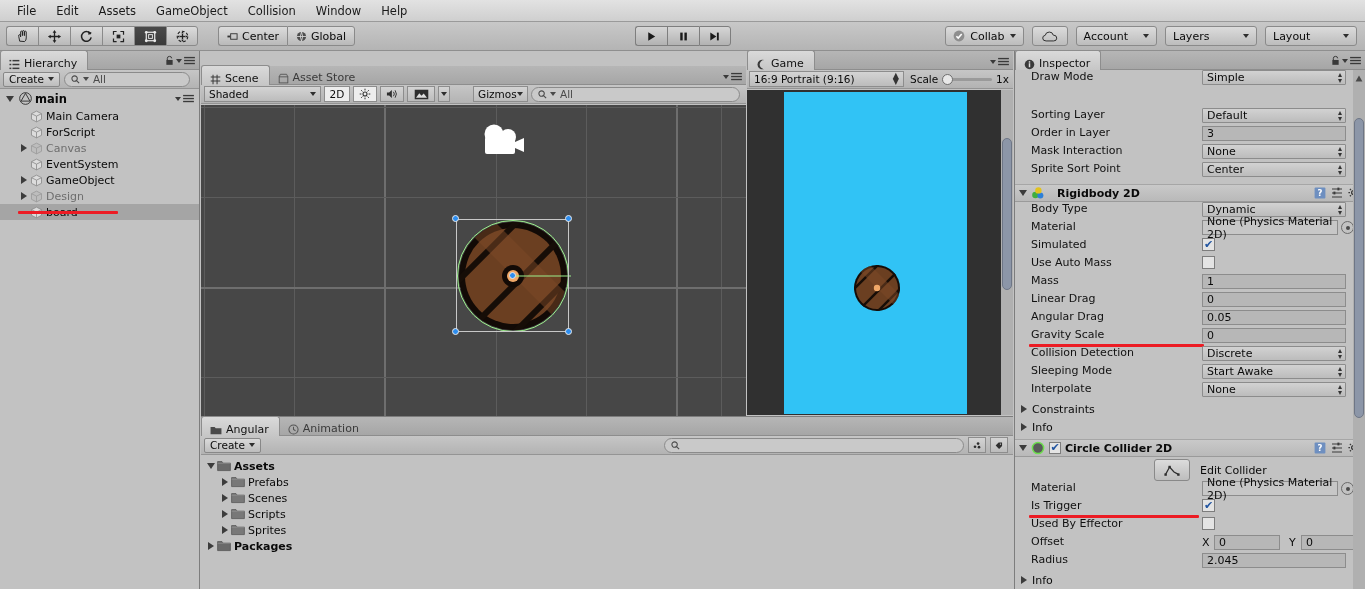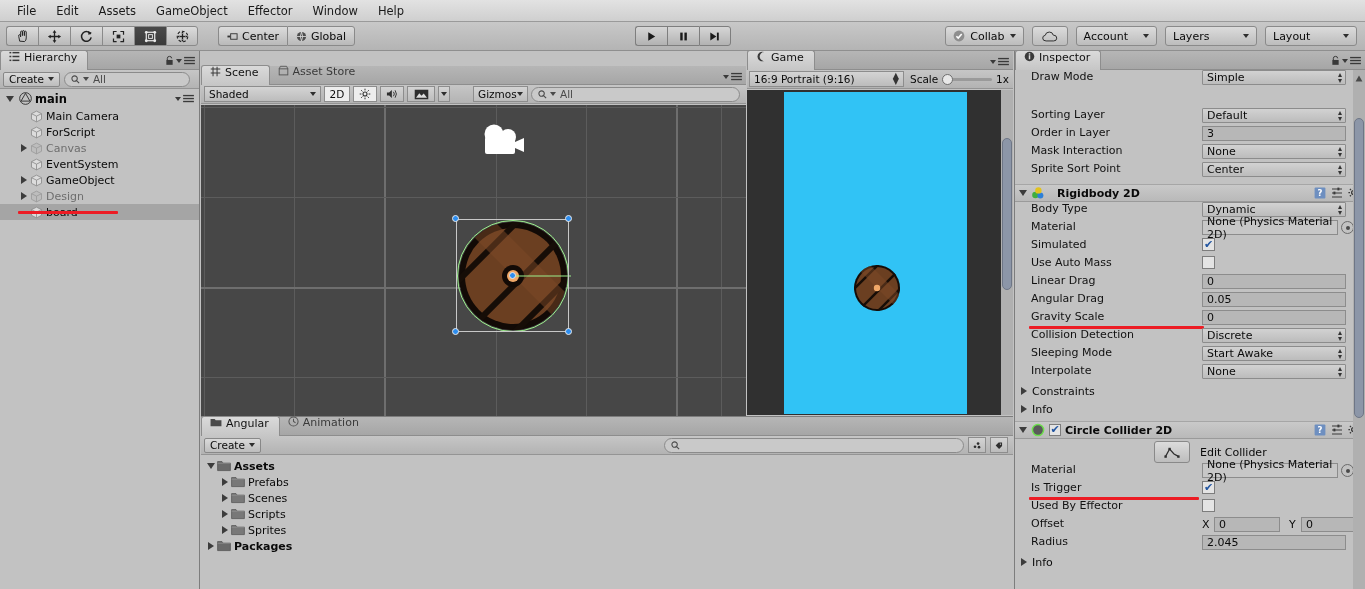--- a/index.html
+++ b/index.html
@@ -67,21 +67,21 @@
            border-top: 4px solid #2e2e2e; }
 
   
   .panel { position: absolute; background: #c2c2c2; }
   .tabrow {
     height: 19px; background: linear-gradient(#b6b6b6,#a6a6a6);
     display: flex; align-items: flex-end; position: relative;
     border-bottom: 1px solid #8d8d8d;
   }
   .tab {
-    height: 19px; padding: 0 10px 0 8px; display: flex; align-items: flex-start; gap: 4px;
+    height: 19px; padding: 0 10px 0 8px; display: flex; align-items: flex-end; gap: 4px;
     font-size: 11px; color: #3a3a3a; cursor: pointer;
   }
   .tab.active {
     background: linear-gradient(#dadada,#c6c6c6);
     border: 1px solid #8d8d8d; border-bottom: none;
     border-radius: 3px 3px 0 0; color: #111; margin-bottom: -1px; height: 20px;
   }
   .tabmenu { position: absolute; right: 4px; bottom: 3px; display: flex; align-items: center; gap: 2px; }
 
   .subbar {
@@ -190,21 +190,21 @@
 </head>
 <body>
 
 <div class="app">
 
   <div class="menubar">
     <div class="menu-item">File</div>
     <div class="menu-item">Edit</div>
     <div class="menu-item">Assets</div>
     <div class="menu-item">GameObject</div>
-    <div class="menu-item">Effector</div>
+    <div class="menu-item">Collision</div>
     <div class="menu-item">Window</div>
     <div class="menu-item">Help</div>
   </div>
 
   <div class="toolbar">
     <div class="btn-group">
       <div class="tbtn">
         <svg width="15" height="15" viewBox="0 0 16 16">
           <path d="M5 13 L4 8 Q3.4 6.3 4.6 6 Q5.5 5.9 5.8 7.3 L6 8.4 L6 3.2 Q6 2.2 6.9 2.2 Q7.8 2.2 7.8 3.2 L7.8 7 L8.1 7 L8.1 2.6 Q8.1 1.6 9 1.6 Q9.9 1.6 9.9 2.6 L9.9 7 L10.2 7 L10.2 3.2 Q10.2 2.3 11.1 2.3 Q12 2.3 12 3.2 L12 9.5 Q12 12.3 10.2 13.4 Z" fill="none" stroke="#222" stroke-width="1"></path>
         </svg>
@@ -851,20 +851,26 @@
           </div>
           <div class="prop">
             <span class="plabel">Simulated</span>
             <span class="chk on"></span>
           </div>
           <div class="prop">
             <span class="plabel">Use Auto Mass</span>
             <span class="chk"></span>
           </div>
           <div class="prop">
+            <span class="plabel">Mass</span>
+            <span class="pfield">
+              <span>1</span>
+            </span>
+          </div>
+          <div class="prop">
             <span class="plabel">Linear Drag</span>
             <span class="pfield">
               <span>0</span>
             </span>
           </div>
           <div class="prop">
             <span class="plabel">Angular Drag</span>
             <span class="pfield">
               <span>0.05</span>
             </span>

